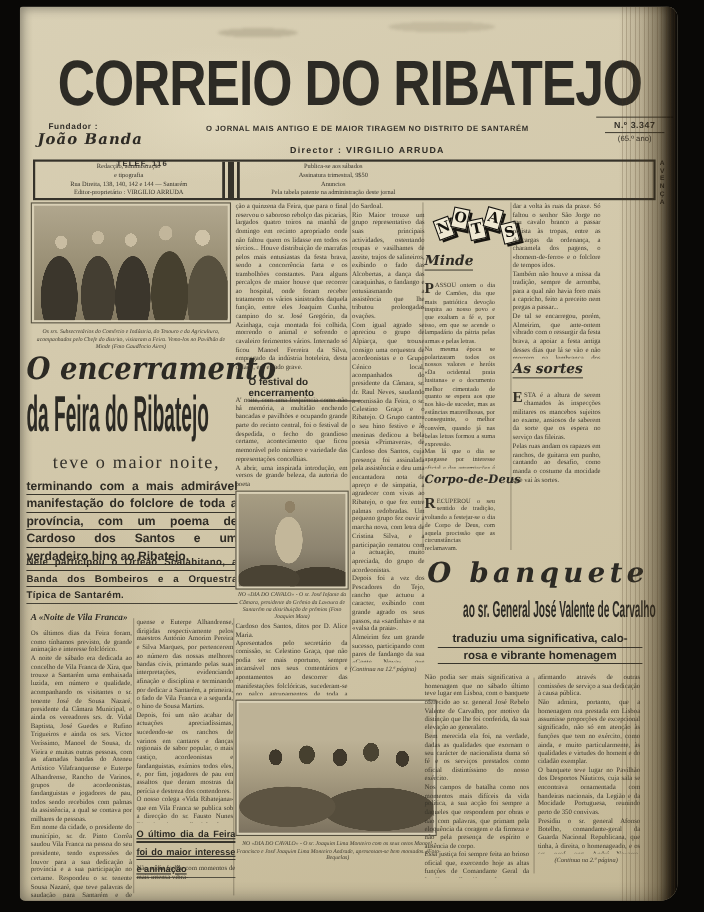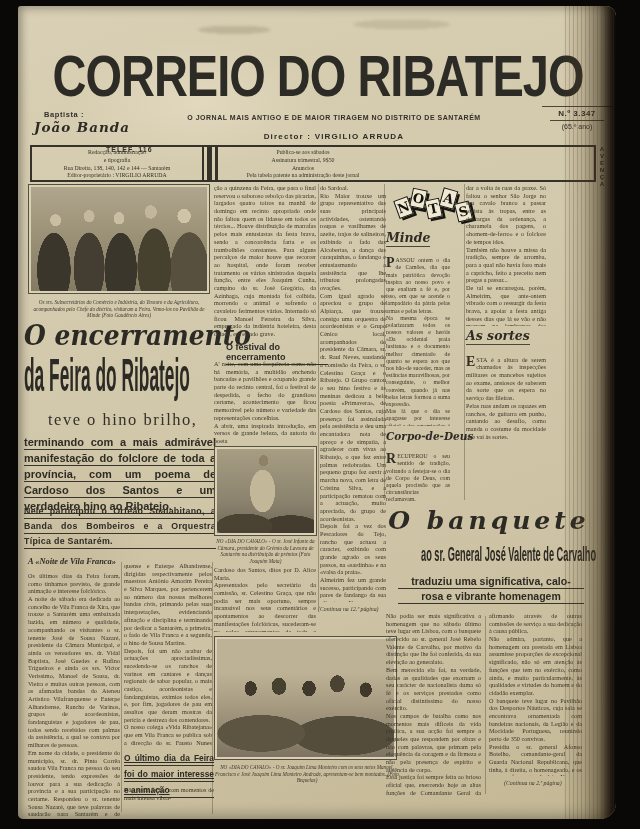--- a/index.html
+++ b/index.html
@@ -106,21 +106,21 @@
     box-shadow:2.5px 2.5px 0 #171510;font:bold 13px/18px "DejaVu Serif",serif;text-align:center;color:#14120d;}
 </style>
 </head>
 <body>
 
 <div id="page" class="abs">
 
   <div class="abs ghost"></div>
 
   <div class="abs mast-title">CORREIO DO RIBATEJO</div>
-  <div class="abs founder-label">Baptista :</div>
+  <div class="abs founder-label">Fundador :</div>
   <div class="abs founder-name">João Banda</div>
   <div class="abs telef">TELEF. 116</div>
   <div class="abs tagline">O JORNAL MAIS ANTIGO E DE MAIOR TIRAGEM NO DISTRITO DE SANTARÉM</div>
   <div class="abs director">Director : VIRGILIO ARRUDA</div>
   <div class="abs issuebox">
     <div class="no">N.º 3.347</div>
     <div class="rule"></div>
     <div class="yr">(65.º ano)</div>
   </div>
 
@@ -145,21 +145,21 @@
   <div class="abs vr" style="left:446px;top:178px;height:316px;"></div>
   <div class="abs vr" style="left:467px;top:610px;height:178px;"></div>
 
   <div class="abs frame" style="left:10px;top:178px;width:182px;height:110px;">
     <div class="ph ph1"></div>
   </div>
   <div class="abs cap" style="left:10px;top:293px;width:182px;">Os srs. Subsecretários do Comércio e Indústria, do Tesouro e da Agricultura, acompanhados pelo Chefe do distrito, visitaram a Feira. Vemo-los no Pavilhão de Minde (Foto Gaudêncio Aires)</div>
 
   <div class="abs h-enc">O encerramento</div>
   <div class="abs h-feira">da Feira do Ribatejo</div>
-  <div class="abs h-teve">teve o hino brilho,</div>
+  <div class="abs h-teve">teve o maior noite,</div>
   <div class="abs deck">terminando com a mais admirável manifestação do folclore de toda a província, com um poema de Cardoso dos Santos e um verdadeiro hino ao Ribatejo.</div>
   <div class="abs deck2">Nele participou o Orfeão Scalabitano, a Banda dos Bombeiros e a Orquestra Típica de Santarém.</div>
 
   <div class="abs sub-noite">A «Noite de Vila Franca»</div>
   <div class="abs t" style="left:10px;top:566px;width:92px;height:244px;">Os últimos dias da Feira foram, como tínhamos previsto, de grande animação e interesse folclórico.
 A noite de sábado era dedicada ao concelho de Vila Franca de Xira, que trouxe a Santarém uma embaixada luzida, em número e qualidade, acompanhando os visitantes o sr. tenente José de Sousa Nazaré, presidente da Câmara Municipal, e ainda os vereadores srs. dr. Vidal Baptista, José Guedes e Rufino Trigueiros e ainda os srs. Victor Veríssimo, Manoel de Sousa, dr. Vieira e muitas outras pessoas, com as afamadas bandas do Ateneu Artístico Vilafranquense e Euterpe Alhandrense, Rancho de Varinos, grupos de acordeonistas, fandanguistas e jogadores de pau, todos sendo recebidos com palmas da assistência, a qual se contava por milhares de pessoas.
 Em nome da cidade, o presidente do município, sr. dr. Pinto Corrêa saudou Vila Franca na pessoa do seu presidente, tendo expressões de louvor para a sua dedicação à província e a sua participação no certame. Respondeu o sr. tenente Sousa Nazaré, que teve palavras de saudação para Santarém e de satisfação por aquela embaixada à sua capital, ouvindo-se palmas e vivas a Vila Franca.
 Muito apreciado foi o concerto dado, em seguida, pelas bandas do Ateneu Vilafran-</div>
   <div class="abs t" style="left:106px;top:556px;width:88px;height:186px;">quense e Euterpe Alhandrense, dirigidas respectivamente pelos maestros António Amorim Pereira e Silva Marques, por pertencerem ao número das nossas melhores bandas civis, primando pelas suas interpretações, evidenciando afinação e disciplina e terminando por dedicar a Santarém, a primeira, o fado de Vila Franca e a segunda, o hino de Sousa Martins.
 Depois, foi um não acabar de actuações apreciadíssimas, sucedendo-se os ranchos de varinos em cantares e danças regionais de sabor popular, o mais castiço, acordeonistas e fandanguistas, exímios todos eles, e, por fim, jogadores de pau em assaltos que deram mostras da perícia e destreza dos contendores.

